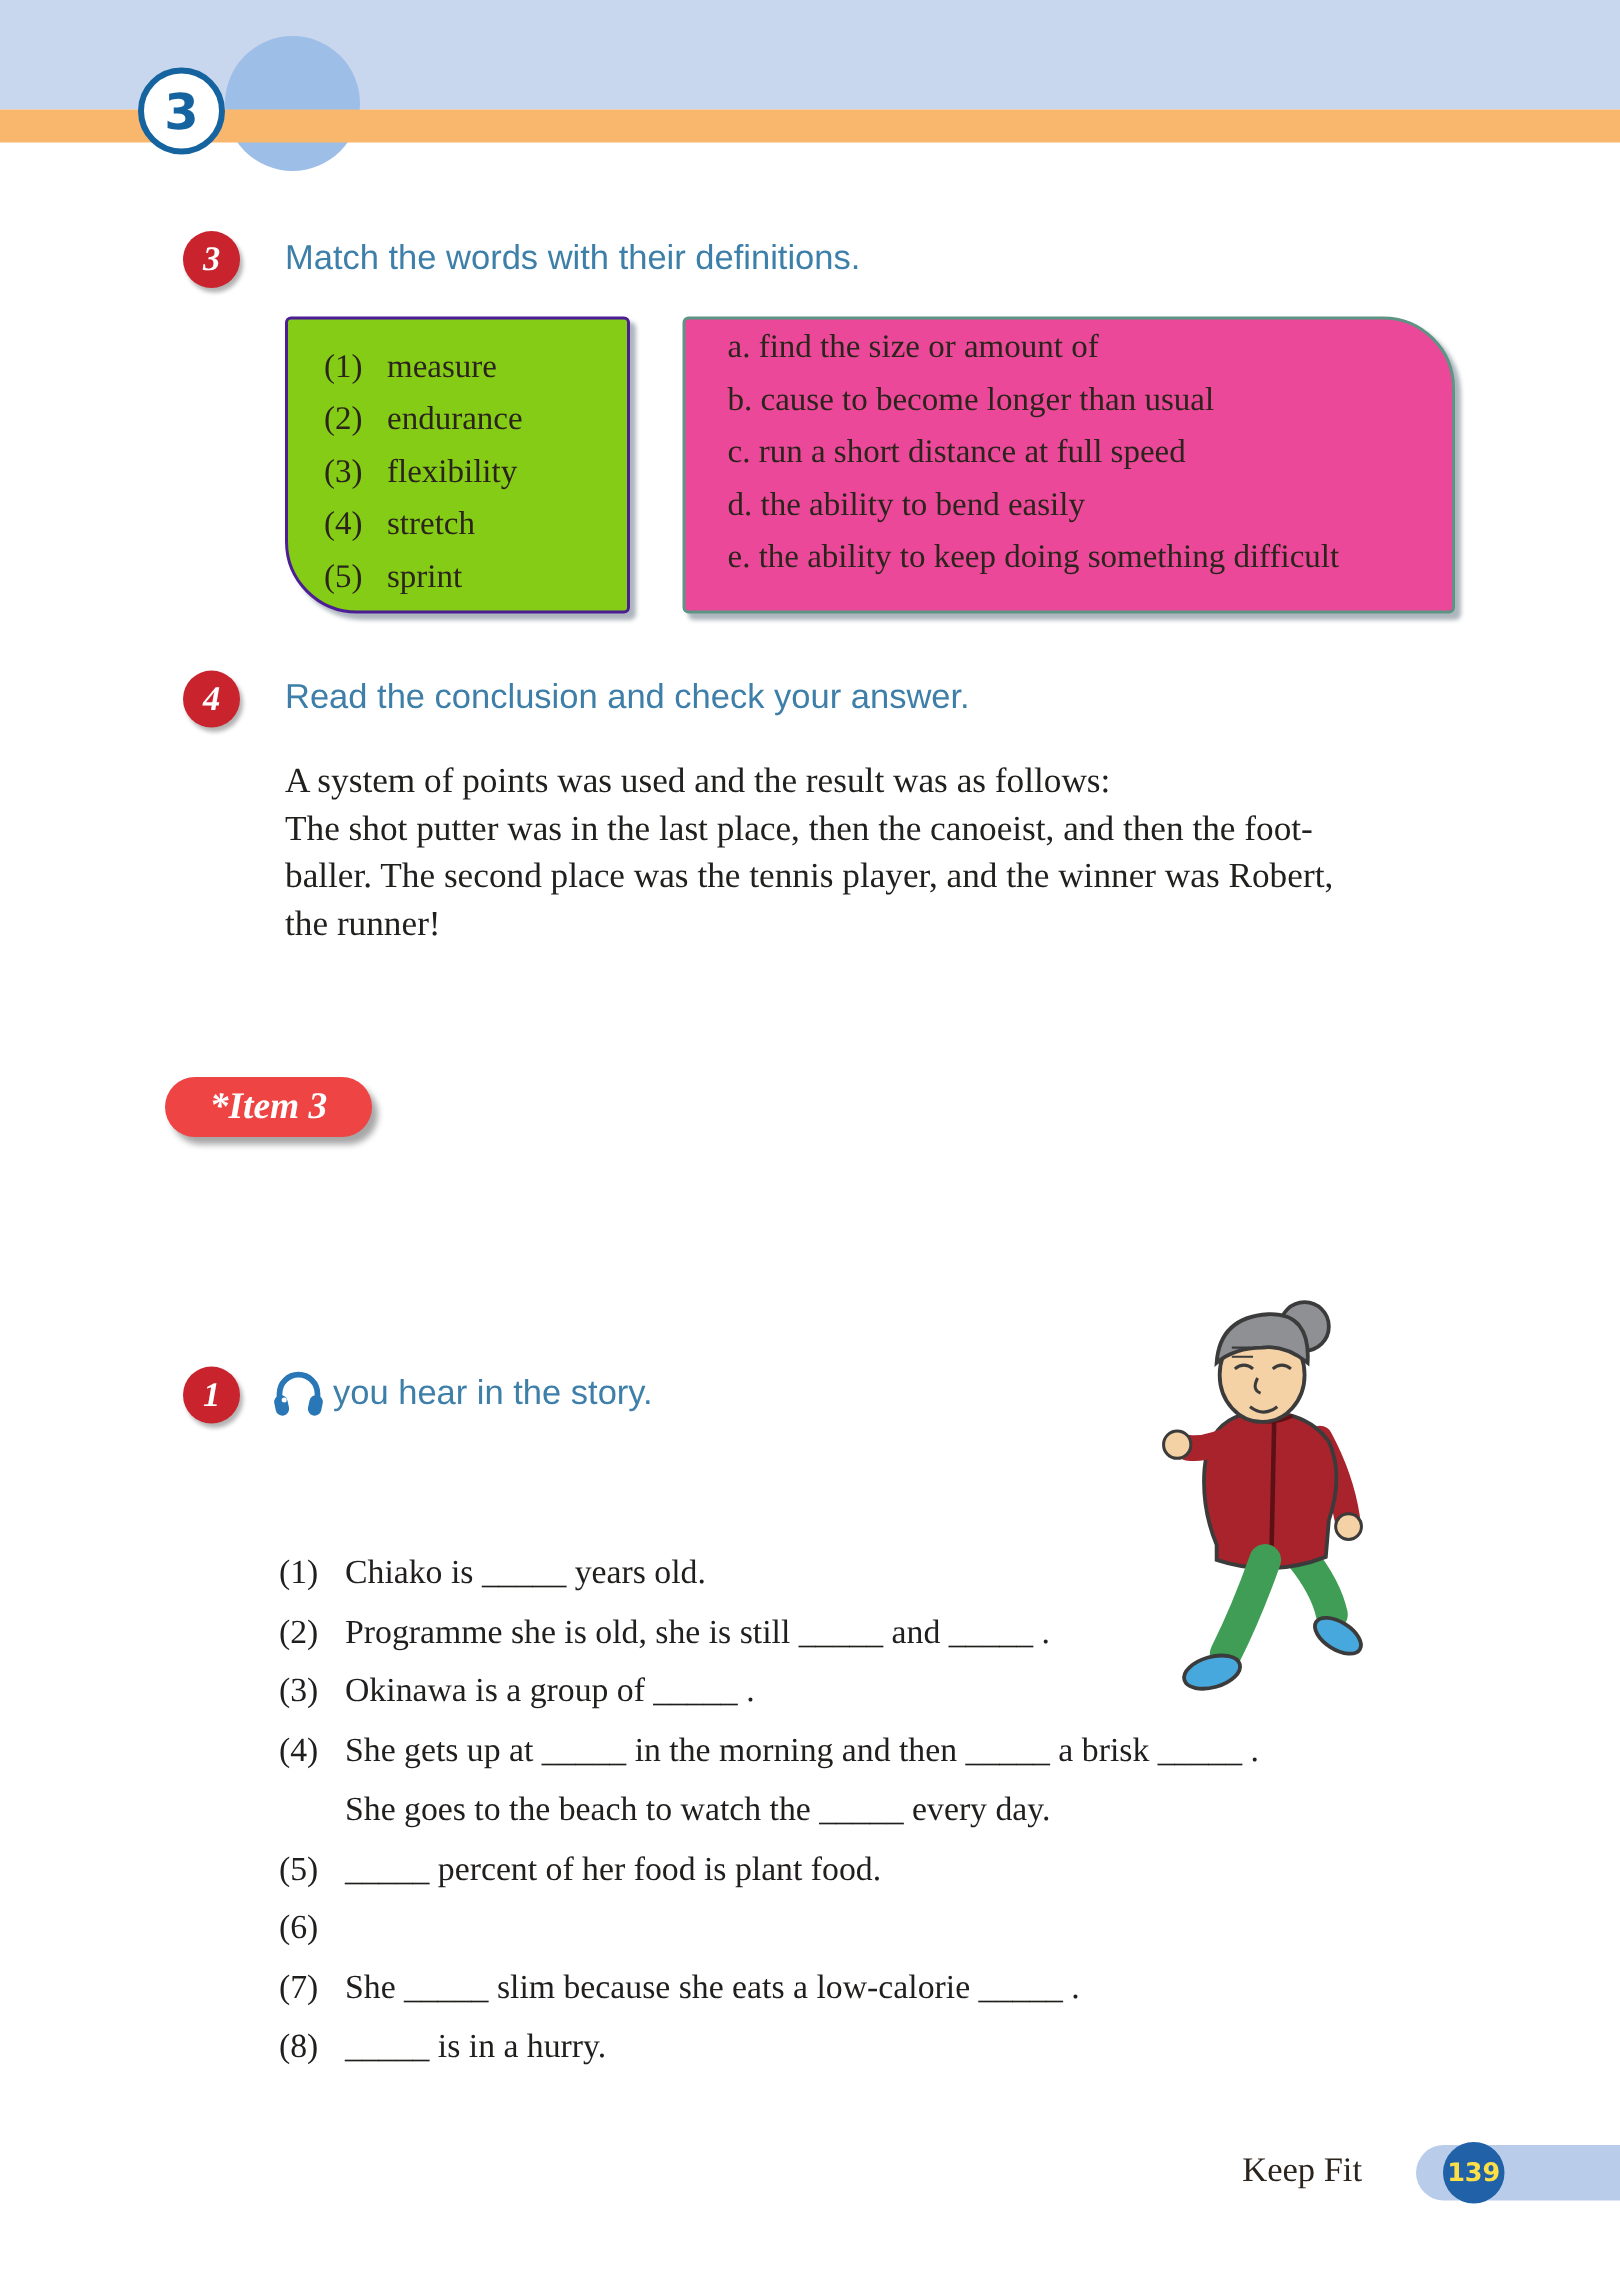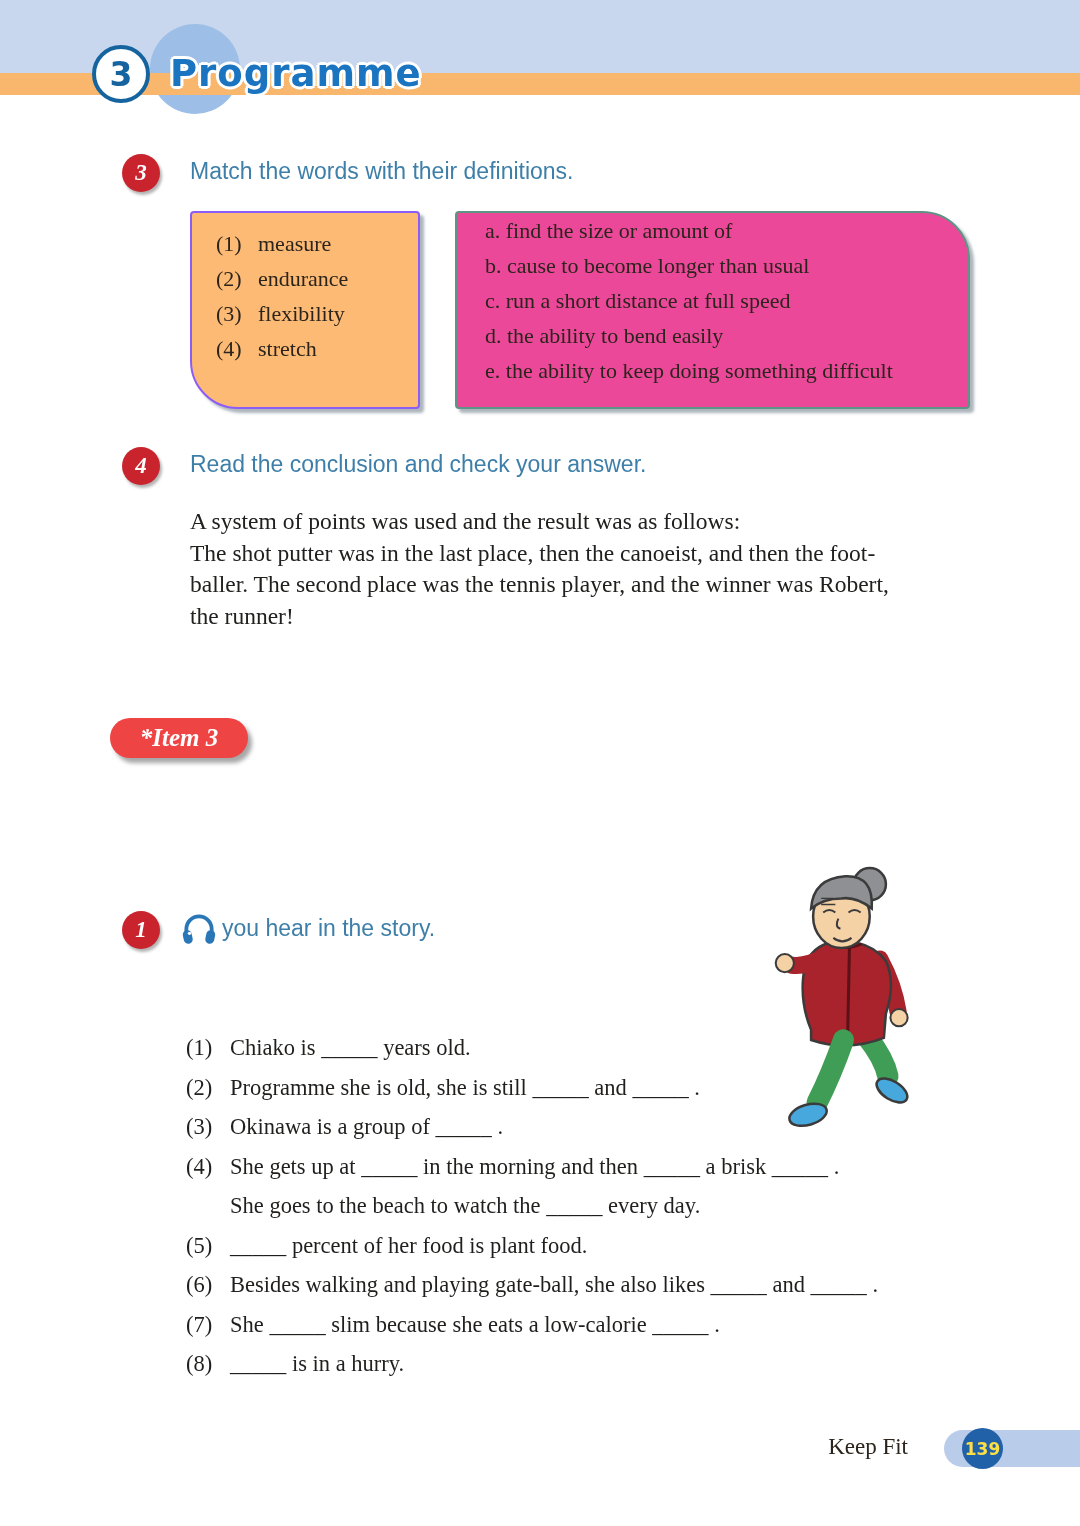--- a/index.html
+++ b/index.html
@@ -25,22 +25,22 @@
         font-size:23px;box-shadow:2px 3px 3px rgba(0,0,0,0.3);}
   .b3{left:122px;top:154px;}
   .b4{left:122px;top:447px;}
   .b1{left:122px;top:911px;}
 
   .instr{position:absolute;font-family:"Liberation Sans",sans-serif;color:#3e7fa9;font-size:23px;}
   .i3{left:190px;top:158px;}
   .i4{left:190px;top:451px;}
 
   
-  .word-box{position:absolute;left:190px;top:211px;width:230px;height:198px;background:#fdba74;
-        border:2px solid #8b5cf6;border-radius:4px 4px 4px 48px;
+  .word-box{position:absolute;left:190px;top:211px;width:230px;height:198px;background:#84cc16;
+        border:2px solid #4c1d95;border-radius:4px 4px 4px 48px;
         box-shadow:4px 4px 3px rgba(105,120,135,0.55);
         padding:13px 0 0 24px;box-sizing:border-box;}
   .wrow{font-size:22px;line-height:35px;color:#2b241c;white-space:nowrap;}
   .wnum{display:inline-block;width:42px;}
   .def-box{position:absolute;left:455px;top:211px;width:515px;height:198px;background:#ec4899;
         border:2px solid #5d9483;border-radius:4px 48px 4px 4px;
         box-shadow:4px 4px 3px rgba(105,120,135,0.55);
         padding:0 0 0 28px;box-sizing:border-box;}
   .drow{font-size:22px;line-height:35px;color:#2b241c;white-space:nowrap;}
 
@@ -81,32 +81,32 @@
 <body>
 
 <div class="page">
 
   <div class="band-blue"></div>
   <div class="halo"></div>
   <div class="band-orange"></div>
   <div class="unit-circle">
     <span>3</span>
   </div>
-  <div class="unit-title">Programme</div>
 
   <div class="badge b3">
     <span>3</span>
   </div>
   <div class="instr i3">Match the words with their definitions.</div>
 
   <div class="word-box">
     <div class="wrow"><span class="wnum">(1)</span><span>measure</span></div>
     <div class="wrow"><span class="wnum">(2)</span><span>endurance</span></div>
     <div class="wrow"><span class="wnum">(3)</span><span>flexibility</span></div>
     <div class="wrow"><span class="wnum">(4)</span><span>stretch</span></div>
+    <div class="wrow"><span class="wnum">(5)</span><span>sprint</span></div>
   </div>
 
   <div class="def-box">
     <div class="drow">a. find the size or amount of</div>
     <div class="drow">b. cause to become longer than usual</div>
     <div class="drow">c. run a short distance at full speed</div>
     <div class="drow">d. the ability to bend easily</div>
     <div class="drow">e. the ability to keep doing something difficult</div>
   </div>
 
@@ -191,21 +191,20 @@
     <div class="qrow">
         <span class="qnum"></span>
         <span class="qtext">She goes to the beach to watch the _____ every day.</span>
       </div>
     <div class="qrow">
         <span class="qnum">(5)</span>
         <span class="qtext">_____ percent of her food is plant food.</span>
       </div>
     <div class="qrow">
         <span class="qnum">(6)</span>
-        <span class="qtext">Besides walking and playing gate-ball, she also likes _____ and _____ .</span>
       </div>
     <div class="qrow">
         <span class="qnum">(7)</span>
         <span class="qtext">She _____ slim because she eats a low-calorie _____ .</span>
       </div>
     <div class="qrow">
         <span class="qnum">(8)</span>
         <span class="qtext">_____ is in a hurry.</span>
       </div>
   </div>

